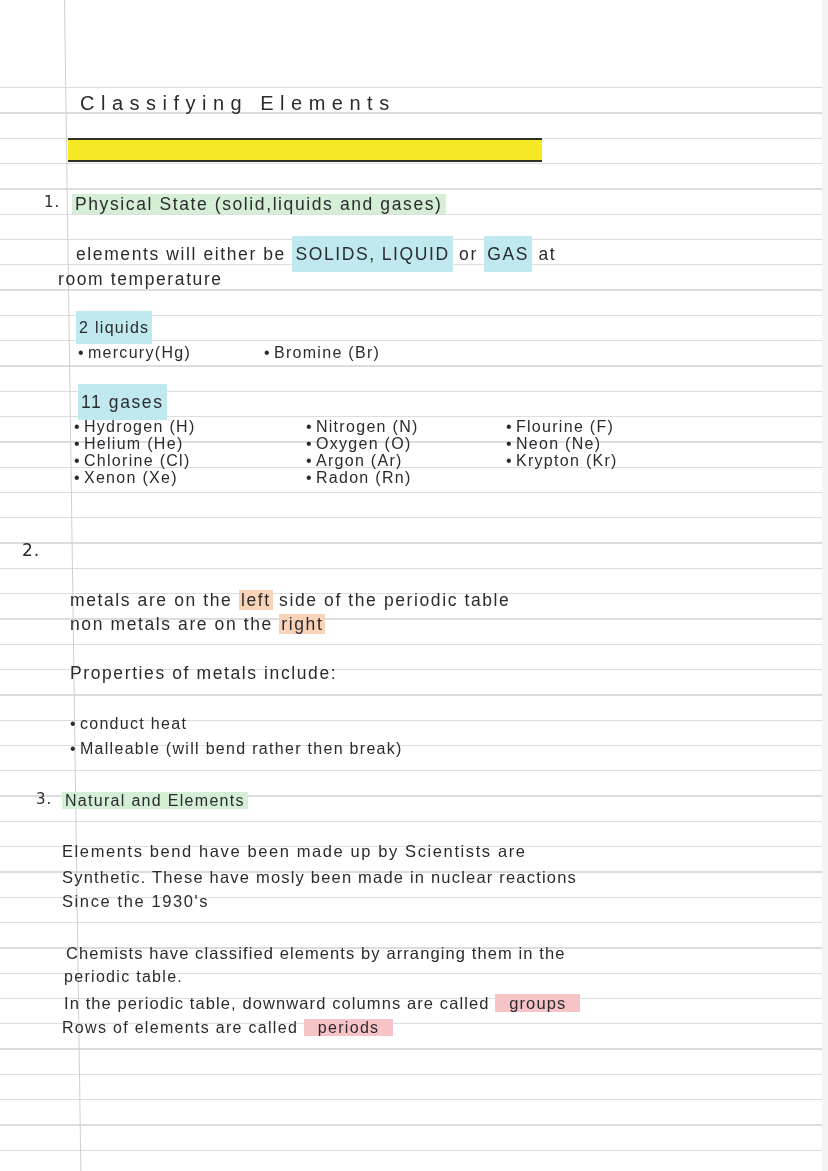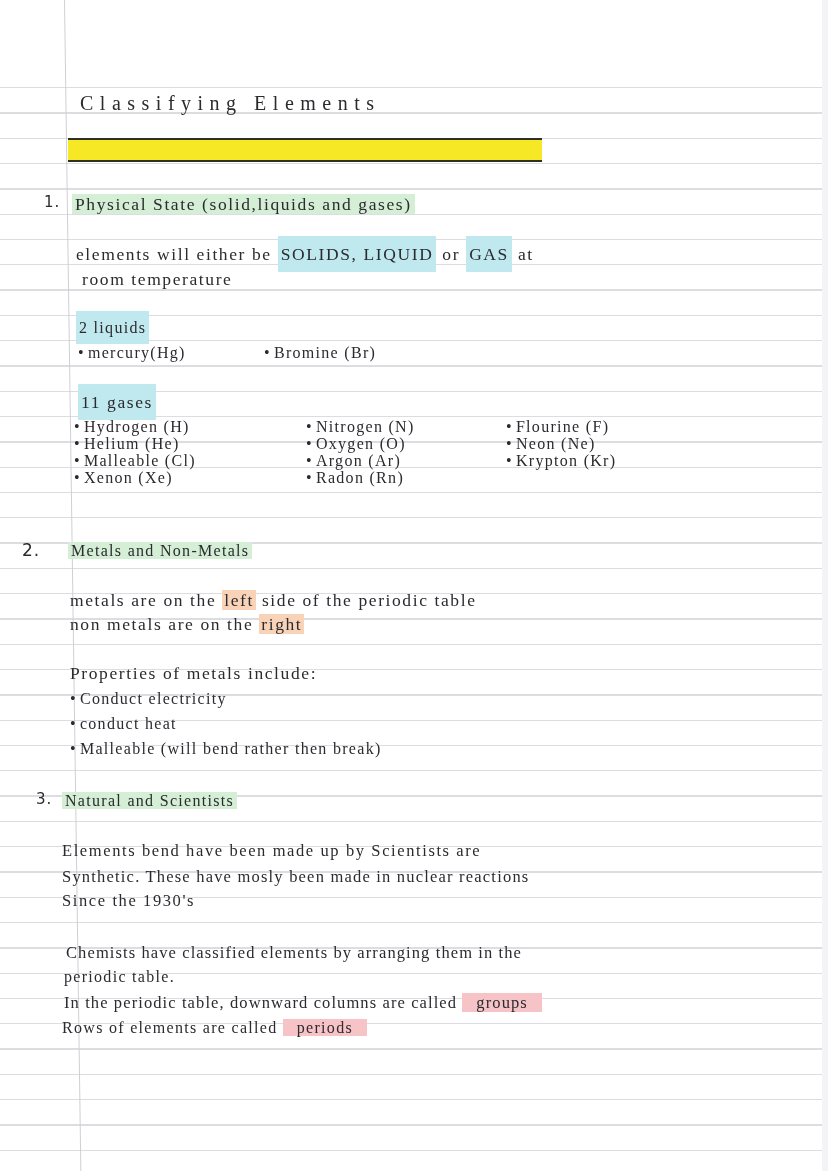--- a/index.html
+++ b/index.html
@@ -21,21 +21,21 @@
     background-size: 100% 1100px;
   }
   .margin-line {
     position: absolute; top: 0; bottom: 0; left: 64px; width: 1.3px;
     background: #cfd0d4;
     transform: skewX(0.8deg);
     transform-origin: top left;
   }
   .ink {
     position: absolute; color: #2b2b2f;
-    font-family: Liberation Serif, serif;
+    font-family: Liberation Sans, sans-serif;
     font-size: 17.5px; letter-spacing: 1.6px; white-space: nowrap;
     line-height: 22px;
   }
   .title {
     font-size: 20px; letter-spacing: 6.5px; font-weight: normal;
   }
   .title-bar {
     position: absolute; left: 68px; top: 138px; width: 474px; height: 24px;
     background: #f7e825;
     border-top: 2px solid #2f3020; border-bottom: 2px solid #2f3020;
@@ -61,69 +61,65 @@
   <div class="title-bar"></div>
 
   <div class="num" style="left:44px; top:193px;">1.</div>
   <div class="ink" style="left:72px; top:193px;">
     <span class="hl-green">Physical State (solid,liquids and gases)</span>
   </div>
 
   <div class="ink" style="left:76px; top:243px;">
     <span>elements will either be </span><span class="hl-cyan">SOLIDS,</span><span class="hl-cyan">LIQUID</span><span> or </span><span class="hl-cyan">GAS</span><span> at</span>
   </div>
-  <div class="ink" style="left:82px; top:268px;">room temperature</div>
+  <div class="ink" style="left:58px; top:268px;">room temperature</div>
 
   <div class="ink small" style="left:76px; top:317px;">
     <span class="hl-cyan">2 liquids</span>
   </div>
   <div class="ink small bullet" style="left:78px; top:342px;">mercury(Hg)</div>
   <div class="ink small bullet" style="left:264px; top:342px;">Bromine (Br)</div>
 
   <div class="ink" style="left:78px; top:391px;">
     <span class="hl-cyan">11 gases</span>
   </div>
   <div class="col" style="left:74px; top:416px;">
     <div class="ink small bullet">Hydrogen (H)</div>
     <div class="ink small bullet">Helium (He)</div>
-    <div class="ink small bullet">Malleable (Cl)</div>
+    <div class="ink small bullet">Chlorine (Cl)</div>
     <div class="ink small bullet">Xenon (Xe)</div>
   </div>
   <div class="col" style="left:306px; top:416px;">
     <div class="ink small bullet">Nitrogen (N)</div>
     <div class="ink small bullet">Oxygen (O)</div>
     <div class="ink small bullet">Argon (Ar)</div>
     <div class="ink small bullet">Radon (Rn)</div>
   </div>
   <div class="col" style="left:506px; top:416px;">
     <div class="ink small bullet">Flourine (F)</div>
     <div class="ink small bullet">Neon (Ne)</div>
     <div class="ink small bullet">Krypton (Kr)</div>
   </div>
 
   <div class="num" style="left:22px; top:540px; font-size:17px;">2.</div>
-  <div class="ink small" style="left:68px; top:540px;">
-    <span class="hl-green">Metals and Non-Metals</span>
-  </div>
 
   <div class="ink" style="left:70px; top:589px;">
     <span>metals are on the </span><span class="hl-peach">left</span><span> side of the periodic table</span>
   </div>
   <div class="ink" style="left:70px; top:613px;">
     <span>non metals are on the </span><span class="hl-peach">right</span>
   </div>
 
   <div class="ink" style="left:70px; top:662px;">Properties of metals include:</div>
-  <div class="ink small bullet" style="left:70px; top:688px;">Conduct electricity</div>
   <div class="ink small bullet" style="left:70px; top:713px;">conduct heat</div>
   <div class="ink small bullet" style="left:70px; top:738px;">Malleable (will bend rather then break)</div>
 
   <div class="num" style="left:36px; top:790px;">3.</div>
   <div class="ink small" style="left:62px; top:790px;">
-    <span class="hl-green">Natural and Scientists</span>
+    <span class="hl-green">Natural and Elements</span>
   </div>
 
   <div class="ink" style="left:62px; top:840px; font-size:16.5px;">Elements bend have been made up by Scientists are</div>
   <div class="ink" style="left:62px; top:866px; font-size:16.5px; letter-spacing:1.2px;">Synthetic. These have mosly been made in nuclear reactions</div>
   <div class="ink" style="left:62px; top:890px; font-size:16.5px;">Since the 1930's</div>
 
   <div class="ink" style="left:66px; top:942px; font-size:16.5px; letter-spacing:1.1px;">Chemists have classified elements by arranging them in the</div>
   <div class="ink small" style="left:64px; top:966px;">periodic table.</div>
   <div class="ink" style="left:64px; top:992px; font-size:16.5px; letter-spacing:1.1px;">
     <span>In the periodic table, downward columns are called </span><span class="hl-pink">groups</span>

